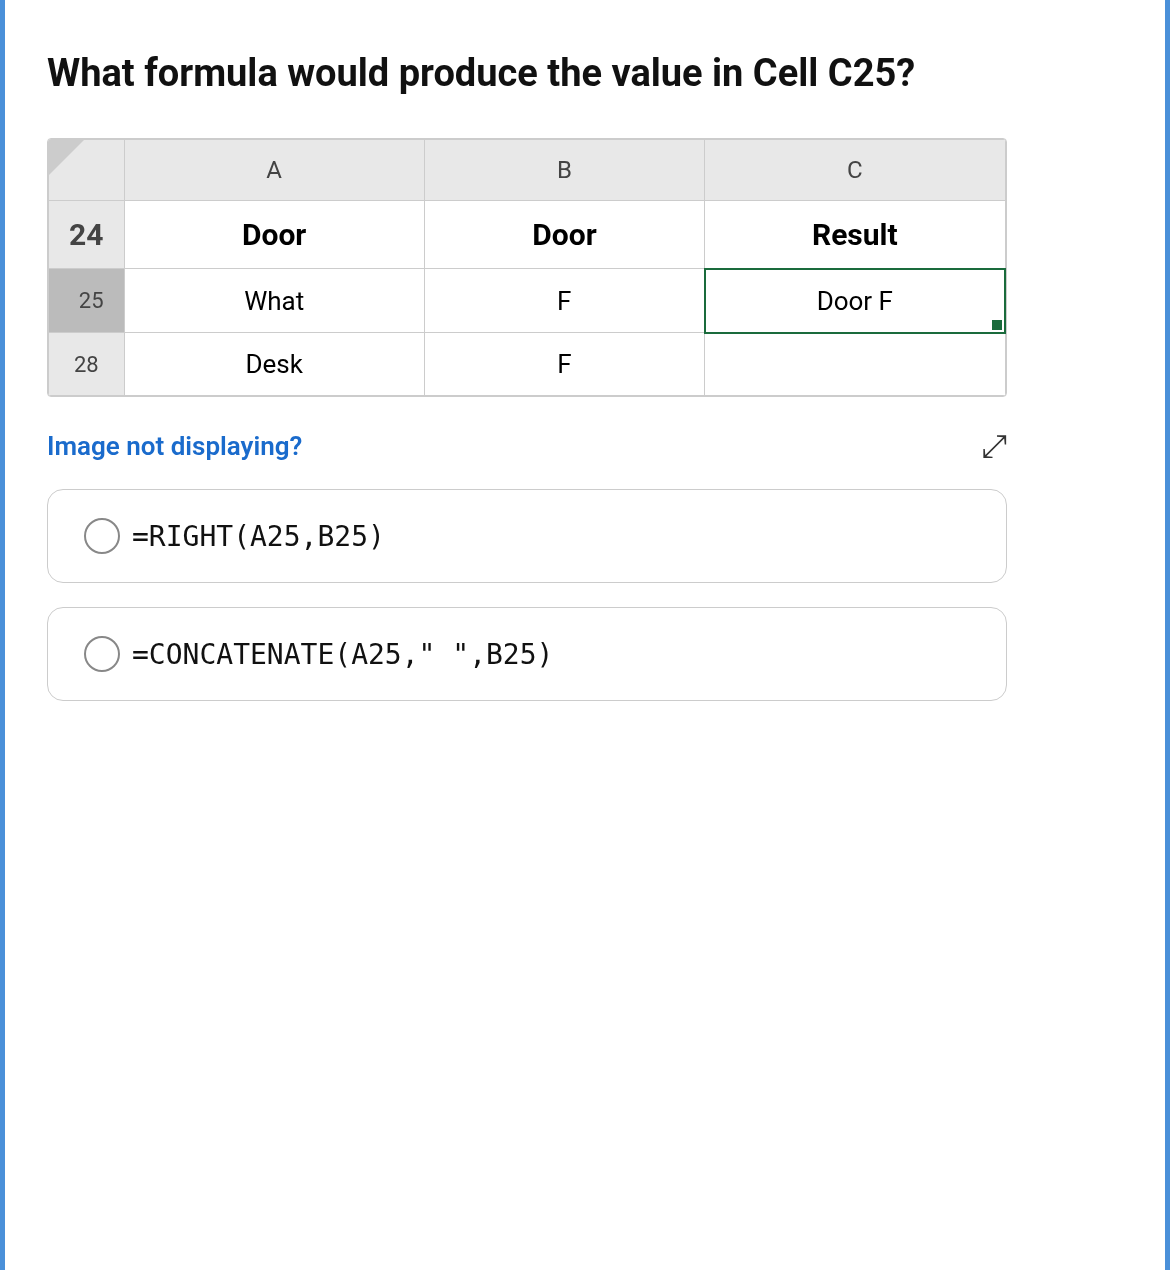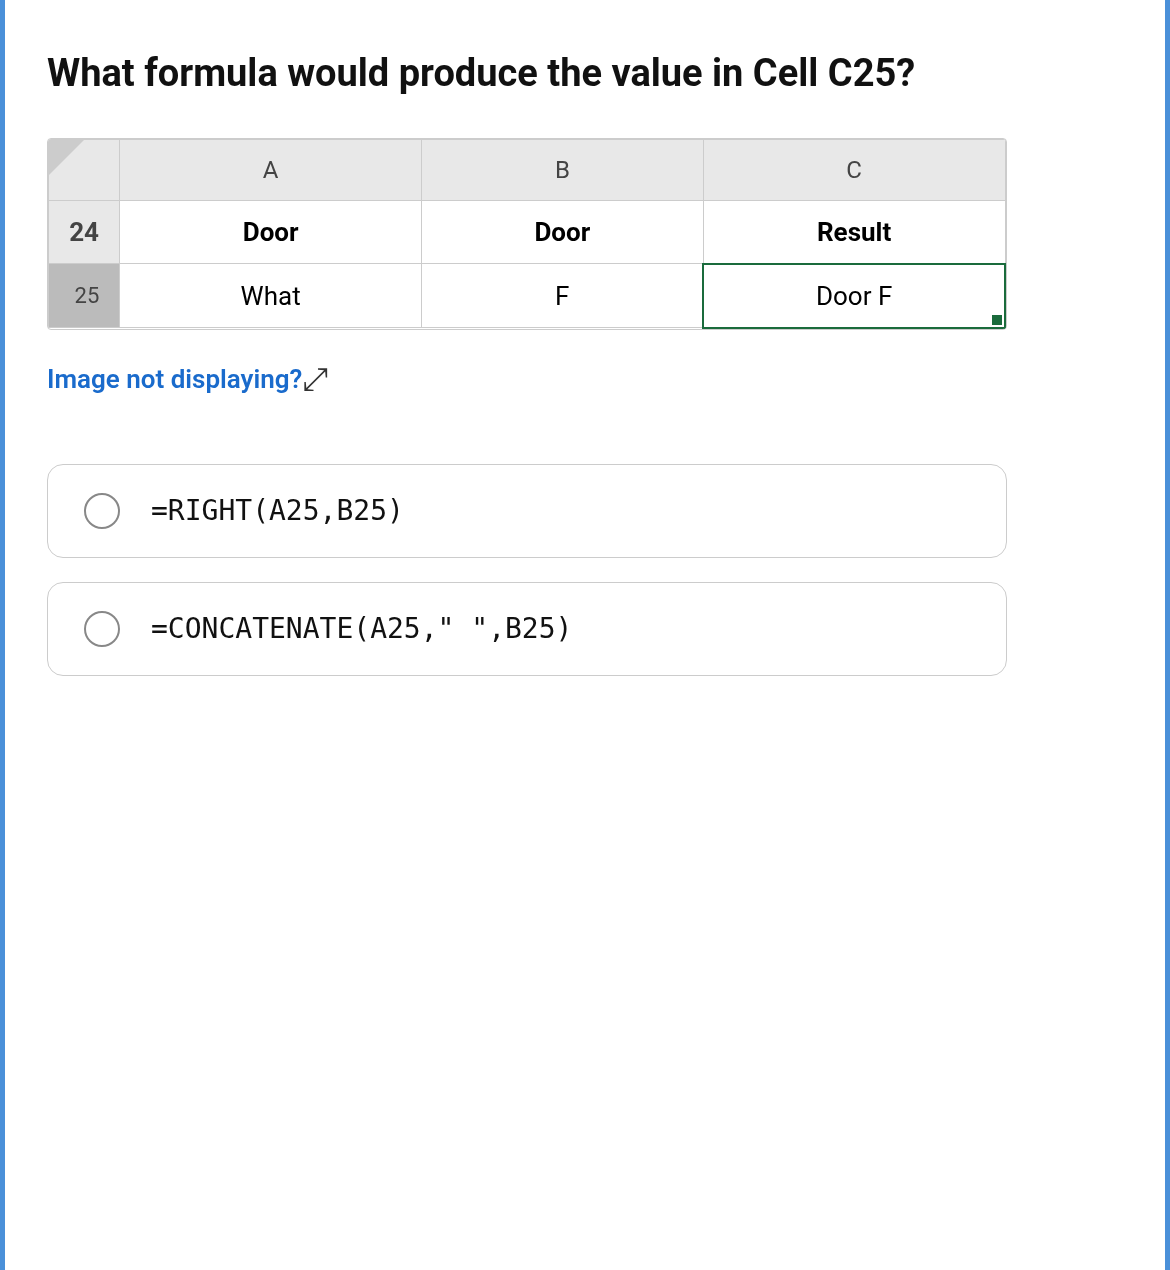--- a/index.html
+++ b/index.html
@@ -80,21 +80,21 @@
       text-align: center;
     }
 
     .row-25 .row-num {
       background: #bbbbbb;
       text-align: right;
     }
 
     .header-row td {
       font-weight: 700;
-      font-size: 26px;
+      font-size: 30px;
     }
 
     .cell-c25 {
       border: 2px solid #1a6b3c !important;
       position: relative;
     }
 
     .cell-c25::after {
       content: '';
       position: absolute;
@@ -118,21 +118,22 @@
       width: 0;
       height: 0;
       border-style: solid;
       border-width: 35px 35px 0 0;
       border-color: #cccccc transparent transparent transparent;
     }
 
     .image-link-row {
       display: flex;
       align-items: center;
-      margin-bottom: 66px;
+      justify-content: space-between;
+      margin-bottom: 24px;
       width: 960px;
     }
 
     .image-link {
       font-size: 26px;
       color: #1a6bcc;
       font-weight: 600;
       text-decoration: none;
       cursor: pointer;
     }
@@ -144,21 +145,21 @@
     }
 
     
     .answer-option {
       width: 960px;
       border: 1.5px solid #cccccc;
       border-radius: 16px;
       padding: 28px 36px;
       display: flex;
       align-items: center;
-      gap: 31px;
+      gap: 12px;
       margin-bottom: 24px;
       cursor: pointer;
       background: #ffffff;
     }
 
     .radio-circle {
       width: 36px;
       height: 36px;
       border-radius: 50%;
       border: 2px solid #888888;
@@ -200,20 +201,26 @@
 
         <tr class="row-25">
           <td class="row-num">25</td>
           <td>What</td>
           <td>F</td>
           <td class="cell-c25">Door F</td>
         </tr>
 
 
 
+        <tr>
+          <td class="row-num">28</td>
+          <td>Desk</td>
+          <td>F</td>
+          <td></td>
+        </tr>
       </tbody>
     </table>
   </div>
 
   <div class="image-link-row">
     <a class="image-link">Image not displaying?</a>
     <span class="expand-icon">⤢</span>
   </div>
 
   <div class="answer-option">

